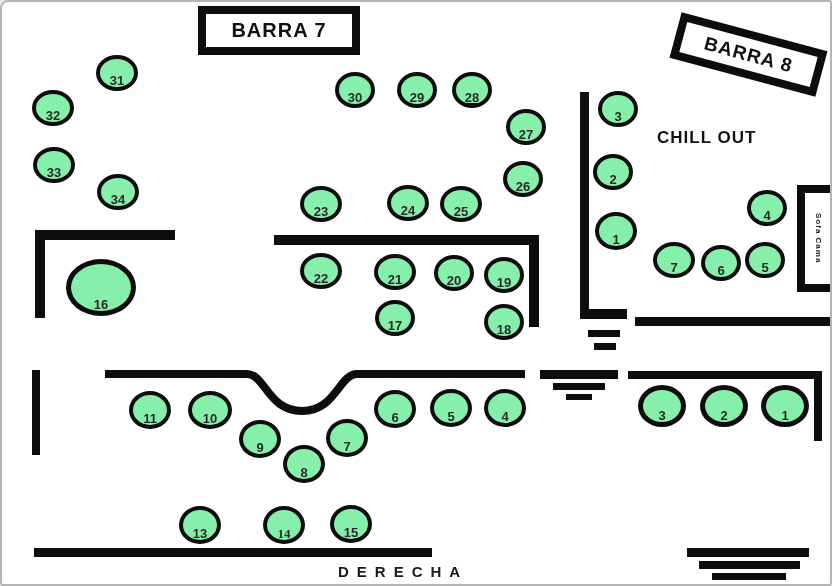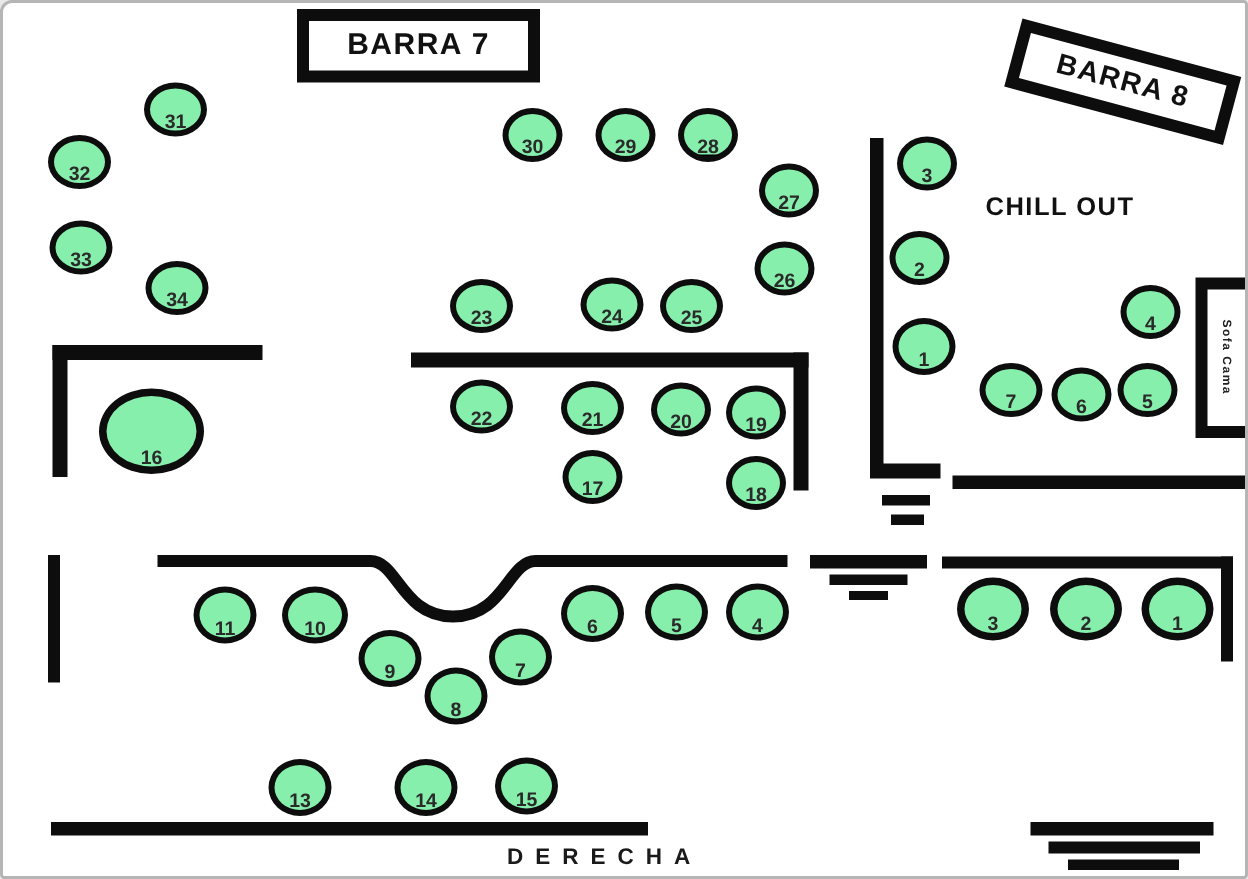--- a/index.html
+++ b/index.html
@@ -178,20 +178,20 @@
       </div>
       <div class="table big" style="left: 698px; top: 383px; width: 48px; height: 42px;">
         <span>2</span>
       </div>
       <div class="table big" style="left: 759px; top: 383px; width: 48px; height: 42px;">
         <span>1</span>
       </div>
       <div class="table" style="left: 177px; top: 504px; width: 42px; height: 38px;">
         <span>13</span>
       </div>
-      <div class="table" style="left: 261px; top: 504px; width: 42px; height: 38px;">
+      <div class="table" style="left: 261px; top: 504px; width: 42px; height: 38px; font-family: Liberation Serif, serif;">
         <span>14</span>
       </div>
       <div class="table" style="left: 328px; top: 503px; width: 42px; height: 38px;">
         <span>15</span>
       </div>
     </div>
 </div>
 
 </body></html>

